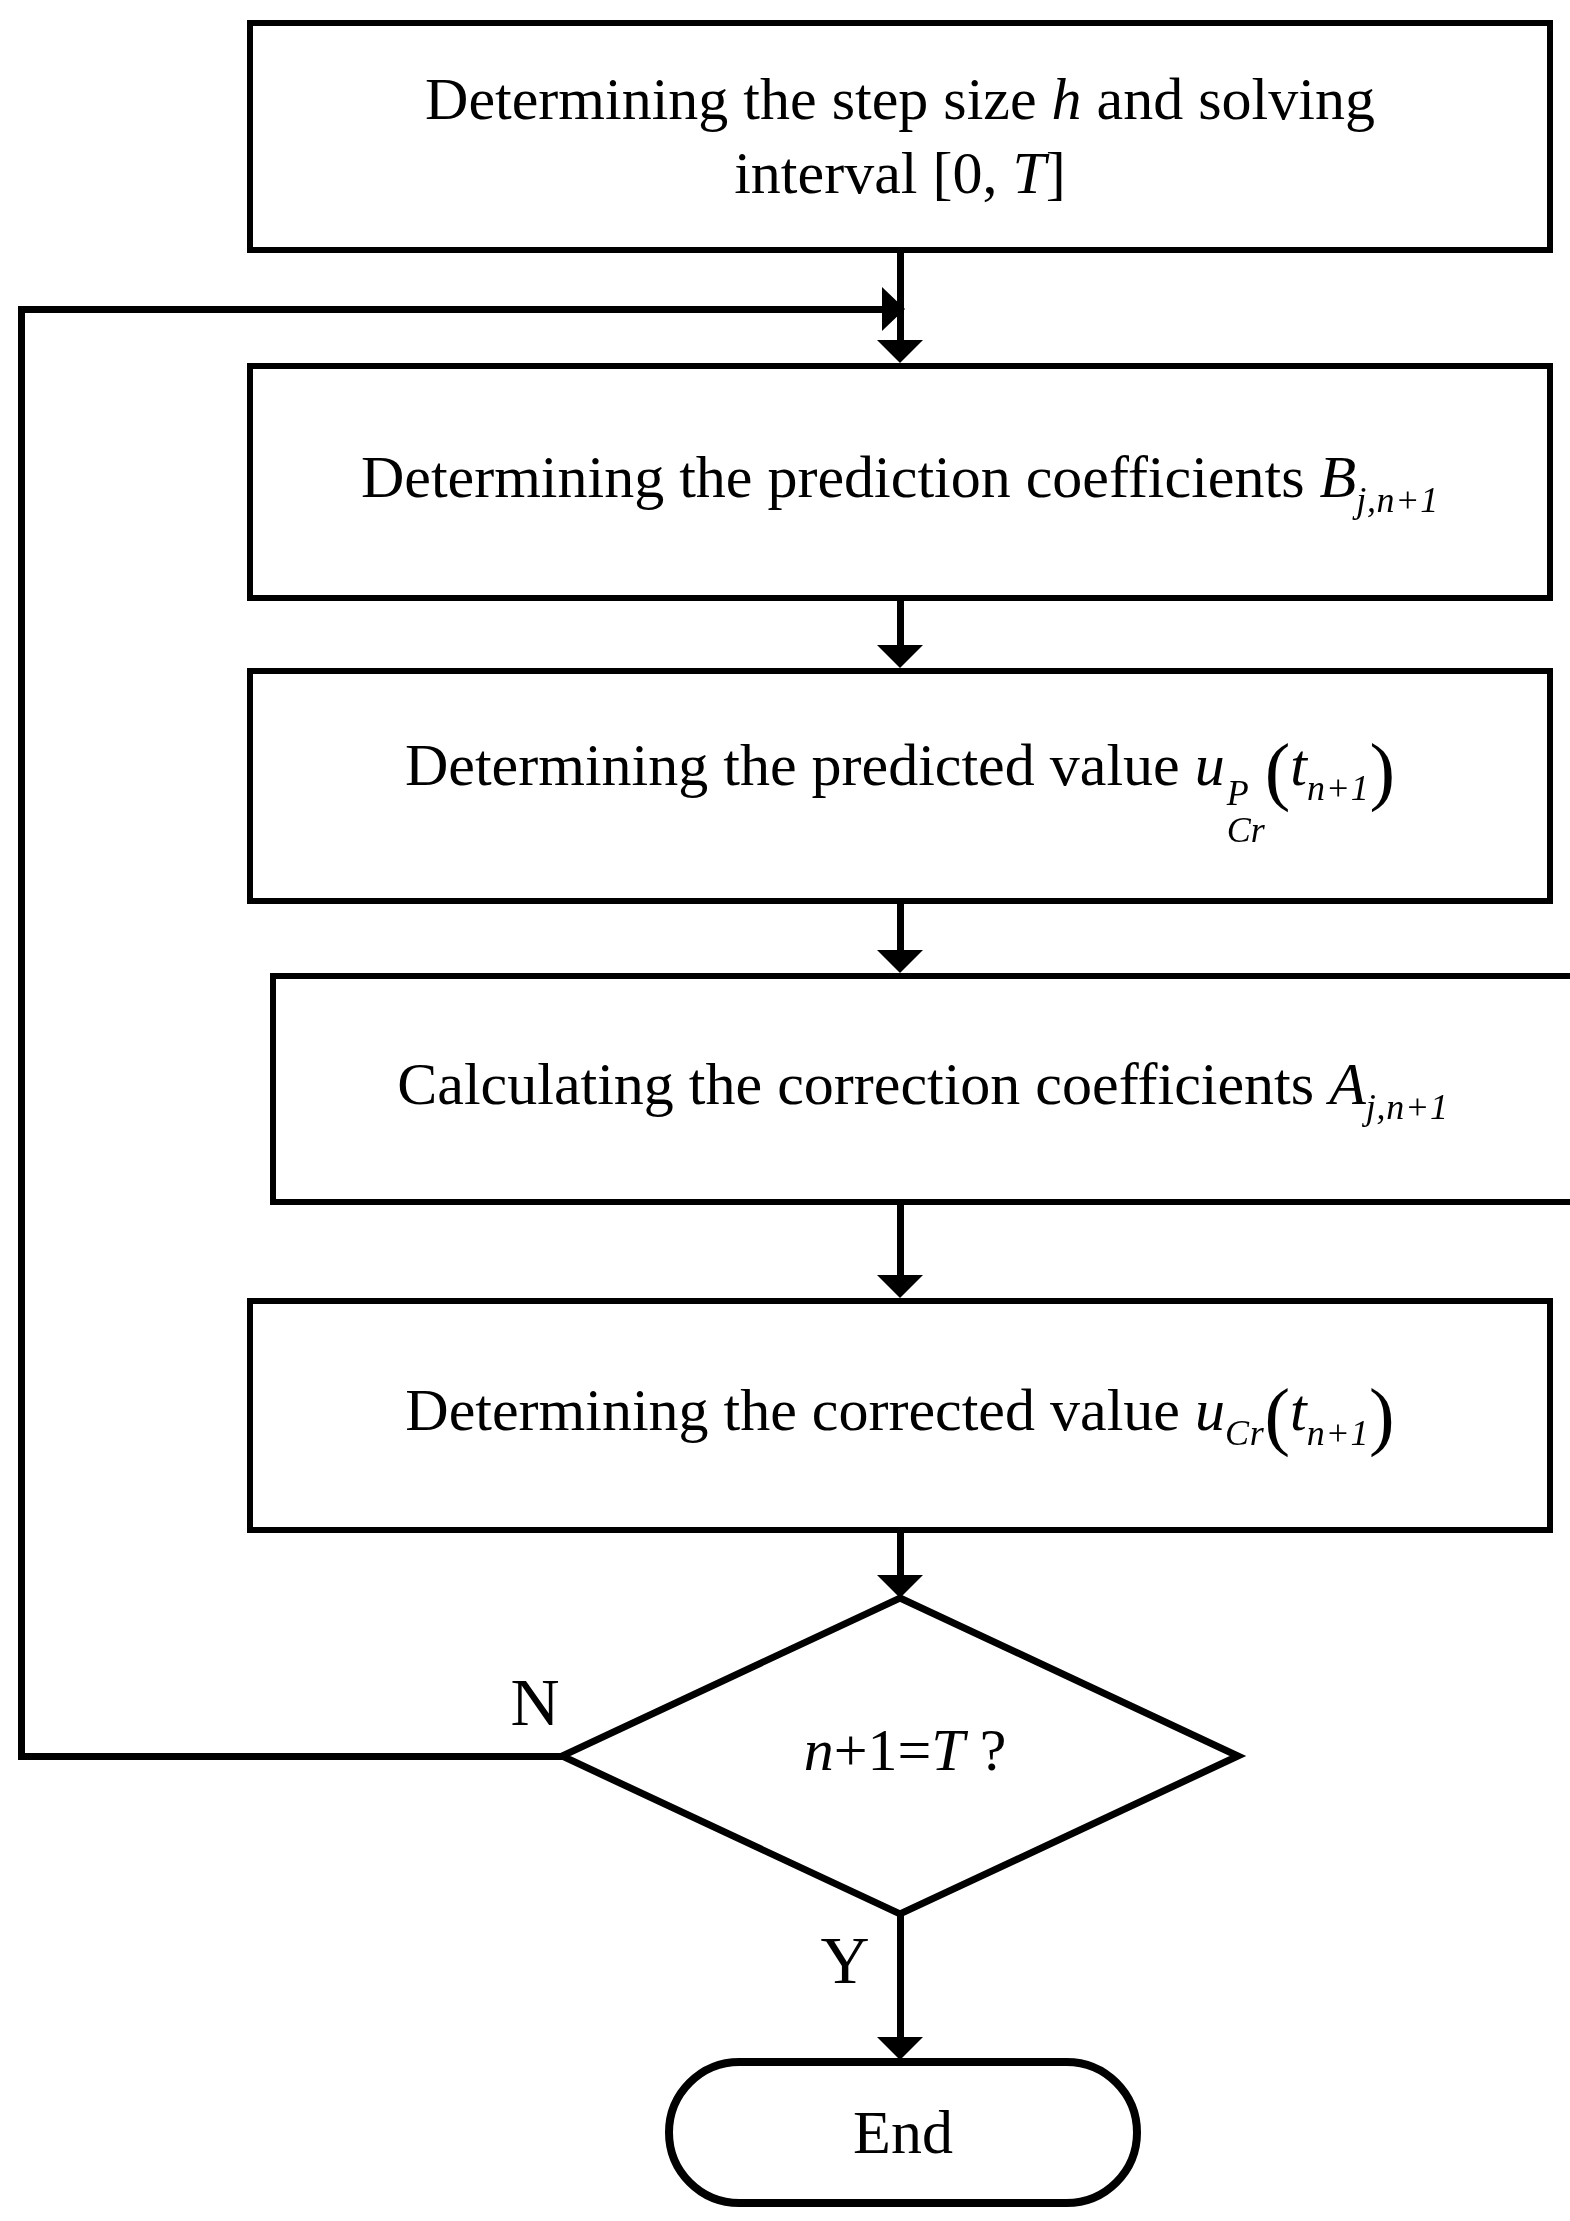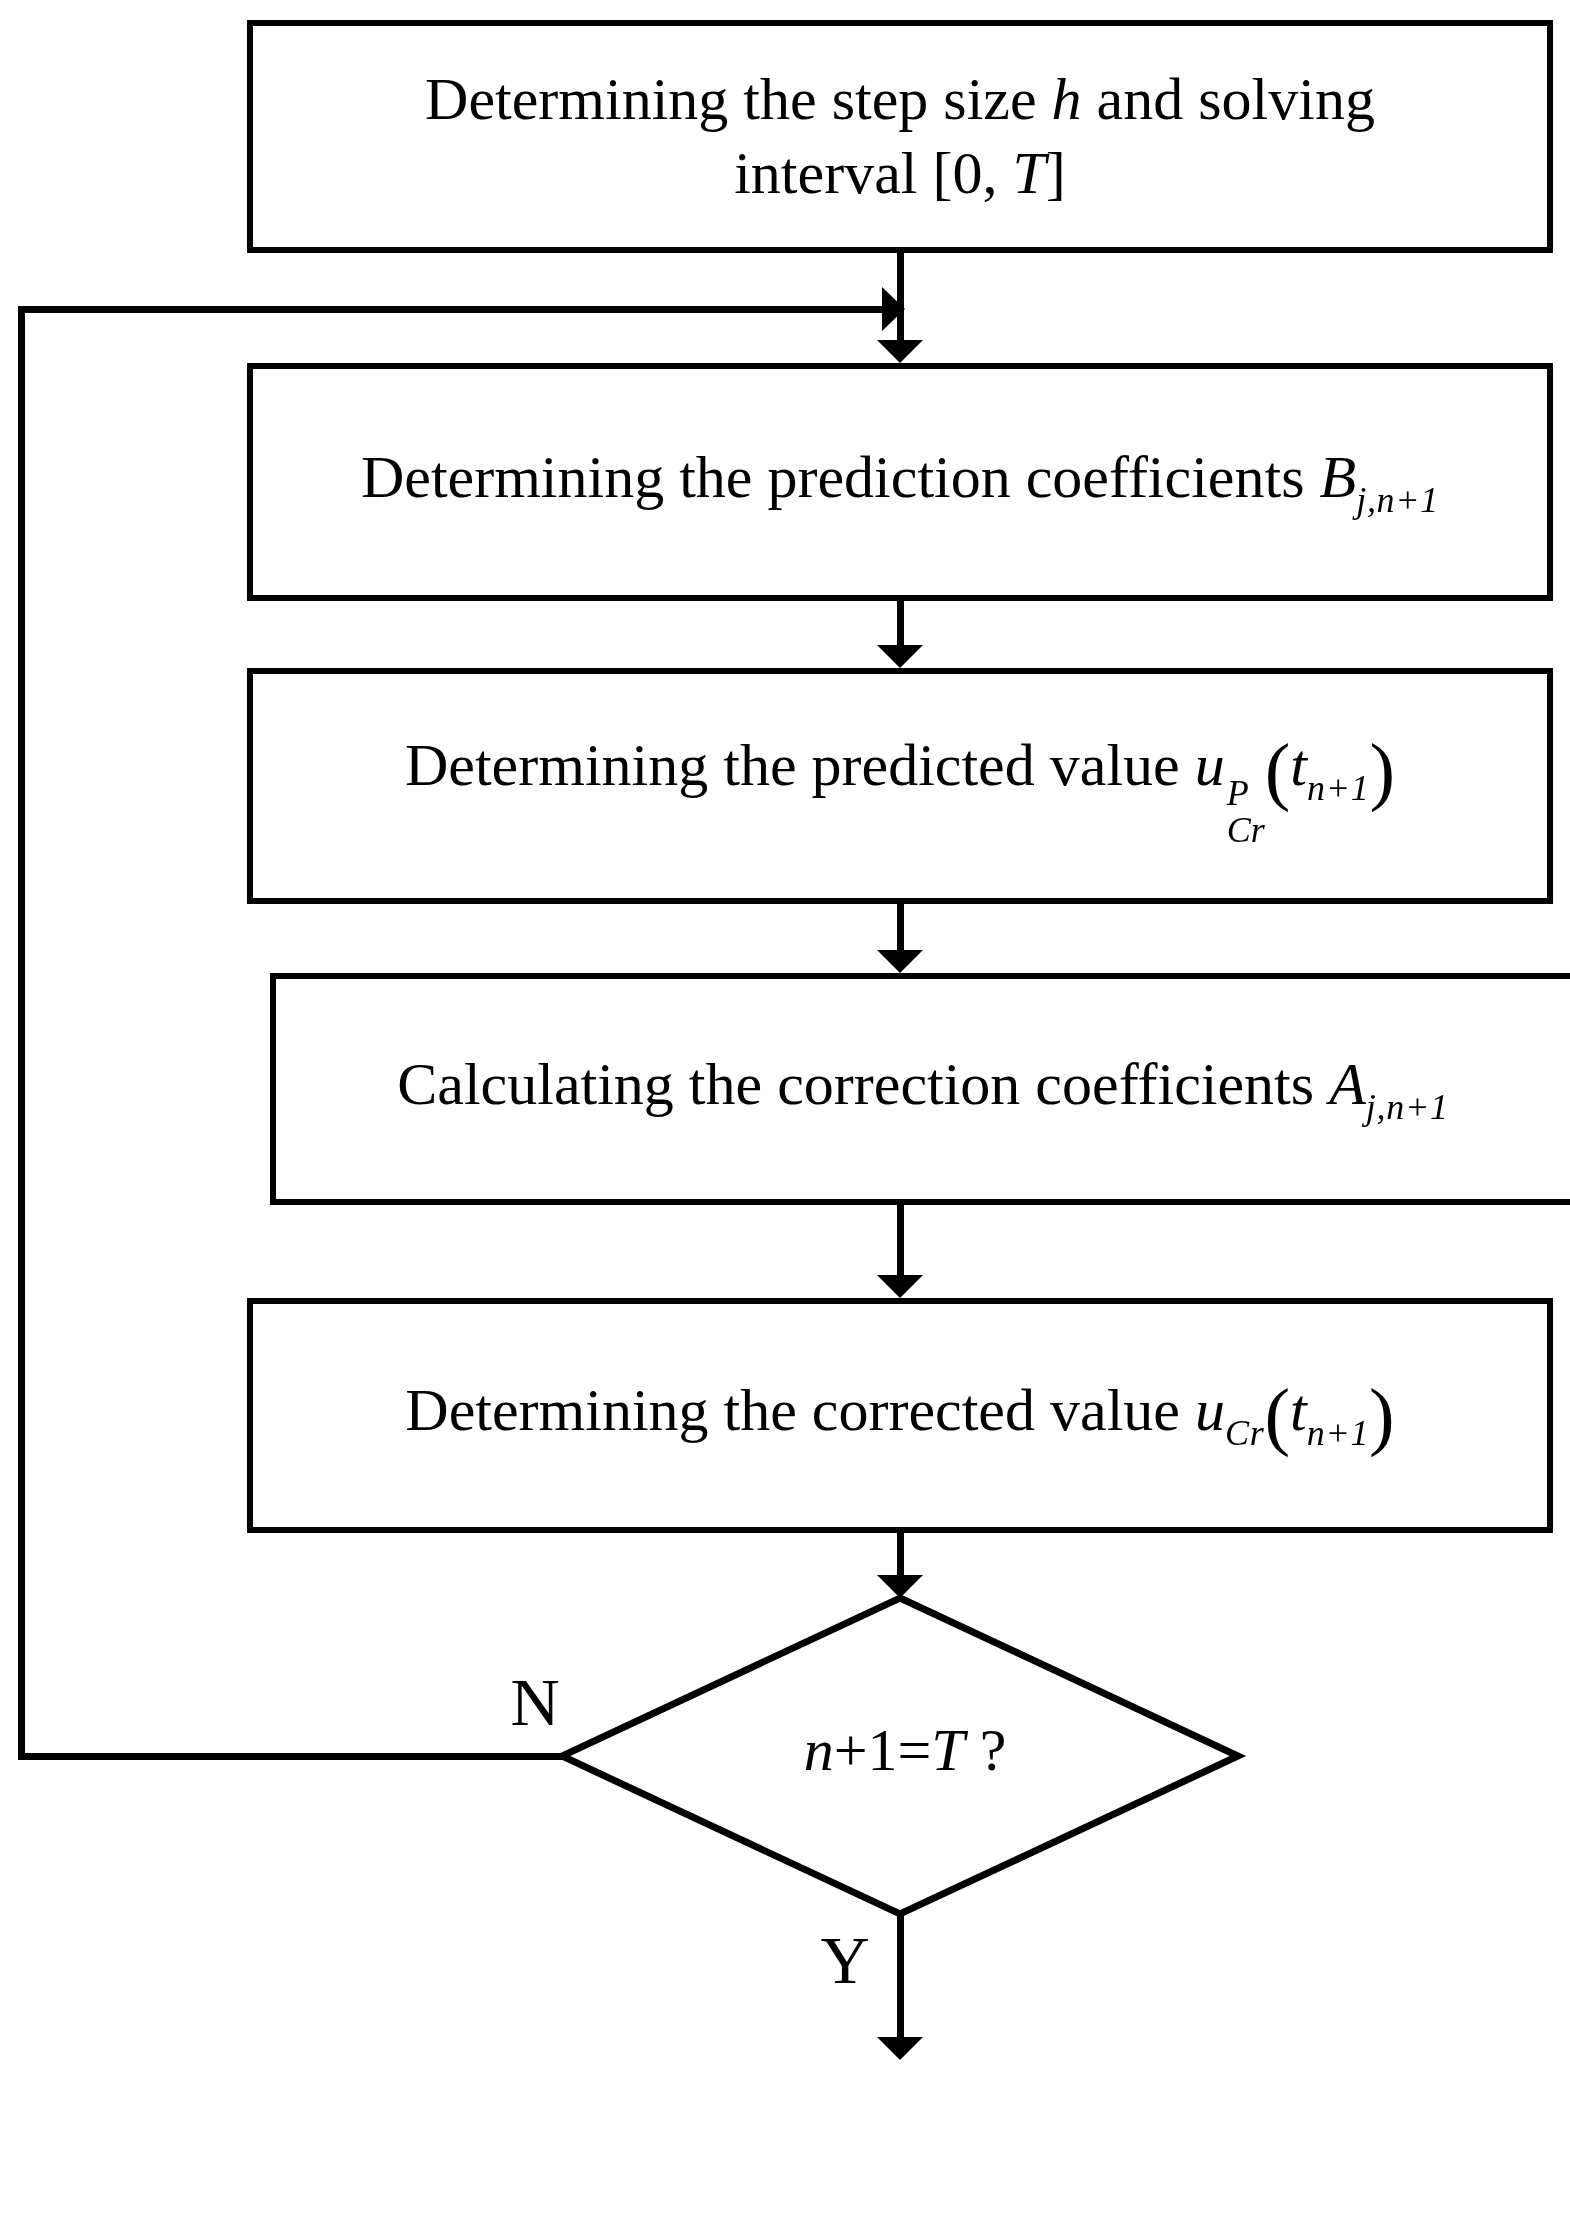--- a/index.html
+++ b/index.html
@@ -111,14 +111,17 @@
       <polygon points="345,7 683,165 345,323 7,165" fill="#ffffff" stroke="#000000" stroke-width="7"></polygon>
     </svg>
   </div>
   <div class="diamond-label">
     <span class="var">n</span><span>+1=</span><span class="var">T</span><span>&nbsp;?</span>
   </div>
 
   <div class="branch-label" style="left:480px;top:1663px;">N</div>
   <div class="branch-label" style="left:790px;top:1921px;">Y</div>
 
+  <div class="terminator">
+    <span>End</span>
+  </div>
 
 </div>
 
 </body></html>

